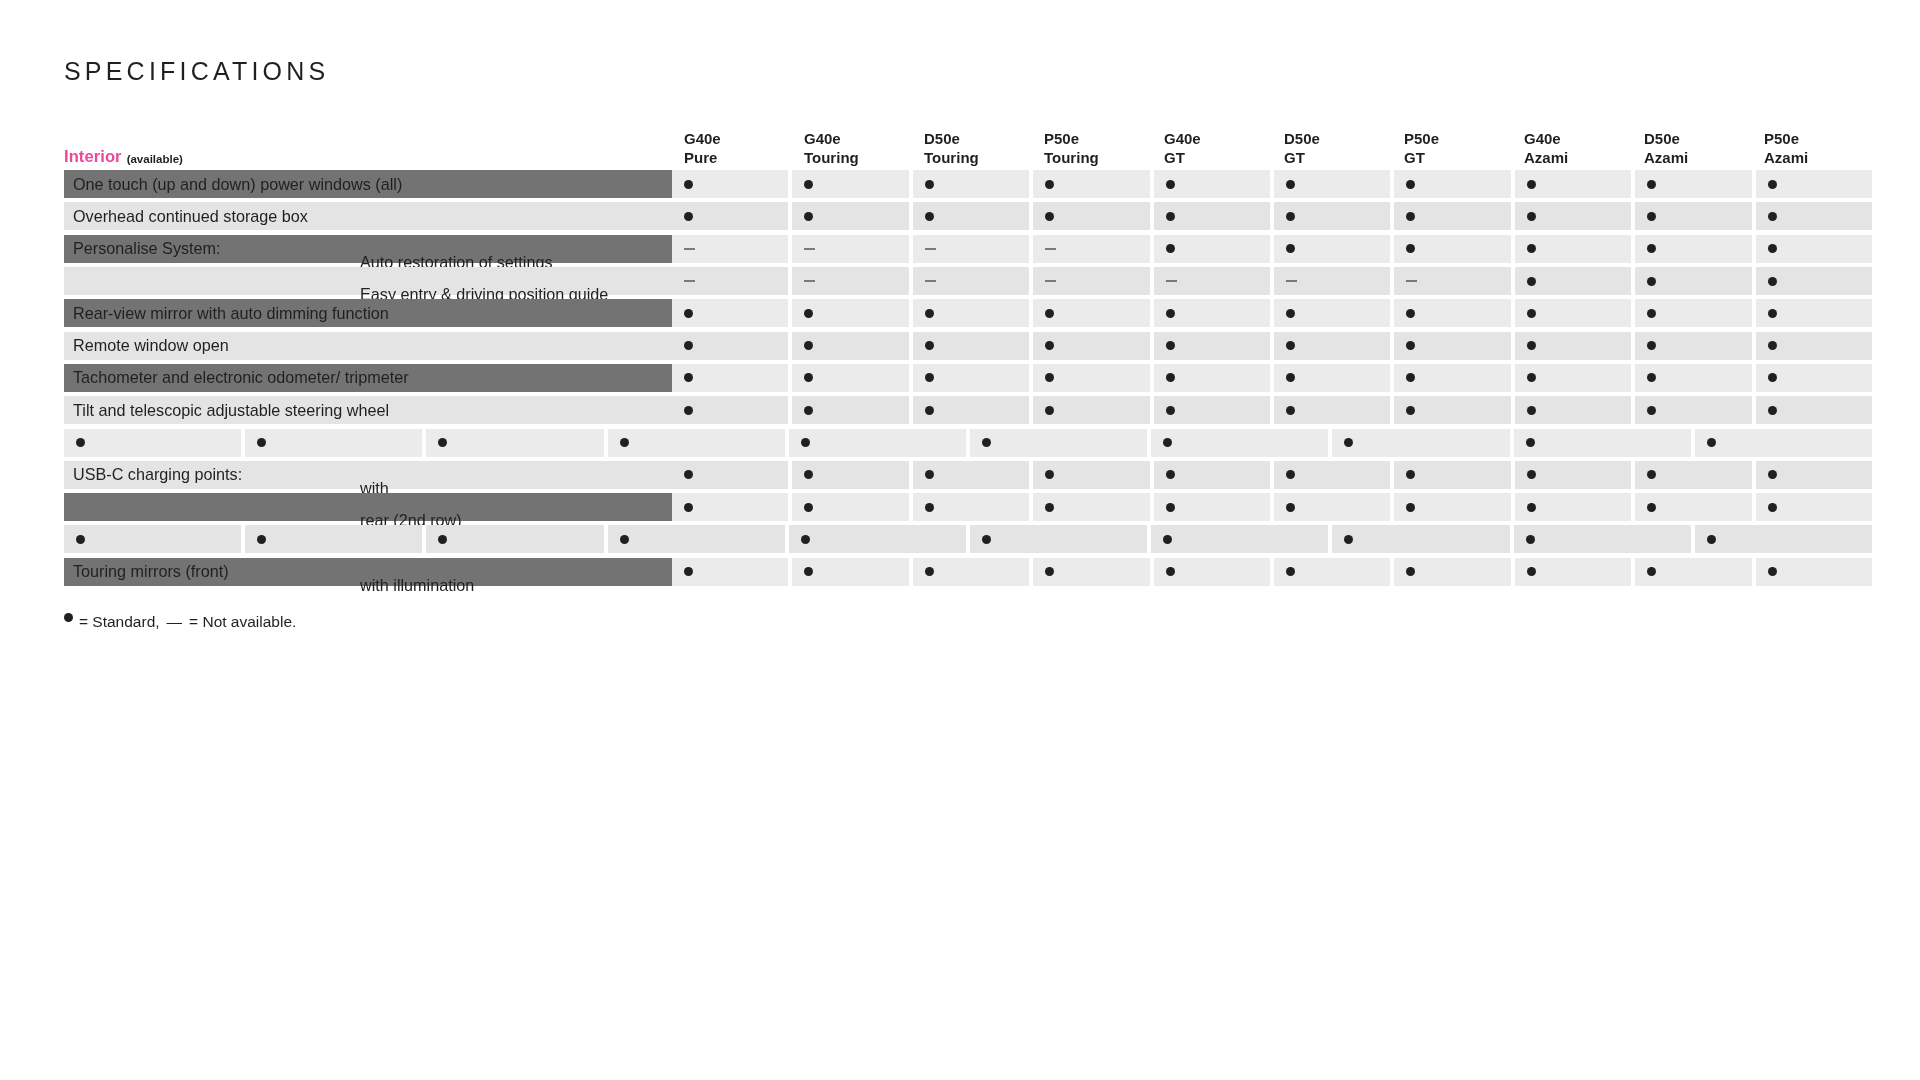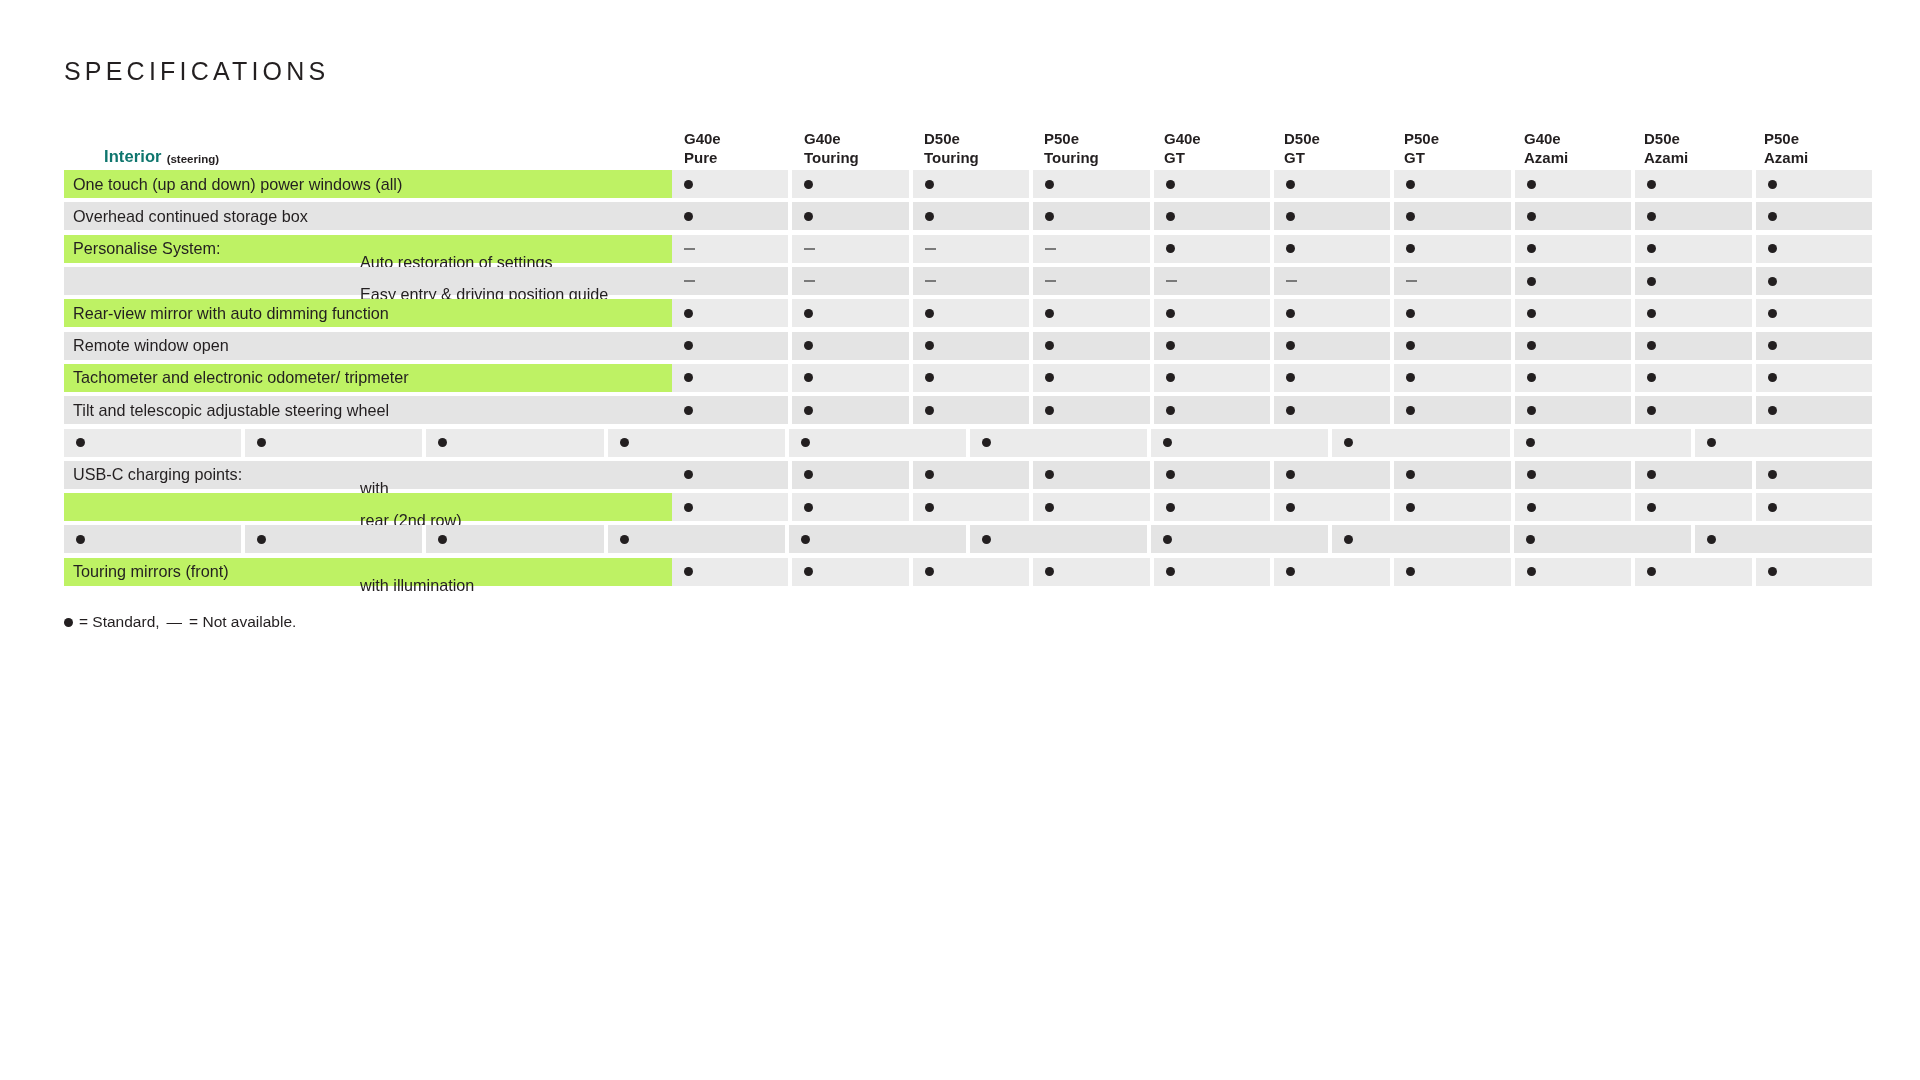--- a/index.html
+++ b/index.html
@@ -55,23 +55,22 @@
     flex: 0 0 608px;
     display: flex;
     align-items: flex-end;
     height: 100%;
     padding-bottom: 2px;
     box-sizing: border-box;
   }
   .section-name {
     font-size: 16.5px;
     font-weight: bold;
-    color: #0f766e;
+    color: #ec4899;
     letter-spacing: .1px;
-    margin-left: 40px;
   }
   .section-cont {
     font-size: 11.5px;
     font-weight: bold;
     color: #231f20;
     margin-left: 5px;
     position: relative;
     top: -1px;
   }
   .th-grades {
@@ -105,21 +104,21 @@
   .td-label {
     width: 608px;
     flex: 0 0 608px;
     height: 28px;
     display: flex;
     align-items: center;
     background: #ebebeb;
     box-sizing: border-box;
     padding-left: 0px;
   }
-  .trow.band-light .td-label { background: #bef264; }
+  .trow.band-light .td-label { background: #737373; }
   .trow.band-dark  .td-label { background: #e4e4e4; }
 
   .lbl-main {
     font-size: 16.2px;
     color: #231f20;
     width: 296px;
     flex: 0 0 296px;
     padding-left: 9px;
     box-sizing: border-box;
     white-space: nowrap;
@@ -170,21 +169,20 @@
   }
 
   
   .footnote {
     position: absolute;
     left: 64px;
     top: 613px;
     font-size: 15.5px;
     color: #231f20;
     display: flex;
-    align-items: center;
     white-space: nowrap;
   }
   .footnote .fn-dot {
     display: inline-block;
     width: 9px;
     height: 9px;
     border-radius: 50%;
     background: #231f20;
     margin-right: 6px;
   }
@@ -195,21 +193,21 @@
 
 <div class="page">
 
   <div class="page-title">SPECIFICATIONS</div>
 
   <div class="spec-table">
 
     <div class="thead">
       <div class="th-label">
         <span class="section-name">Interior</span>
-        <span class="section-cont">(steering)</span>
+        <span class="section-cont">(available)</span>
       </div>
       <div class="th-grades" id="grade-headers">
           <div class="th-grade">
             <span class="g-model">G40e</span>
             <span class="g-trim">Pure</span>
           </div>
           <div class="th-grade">
             <span class="g-model">G40e</span>
             <span class="g-trim">Touring</span>
           </div>

